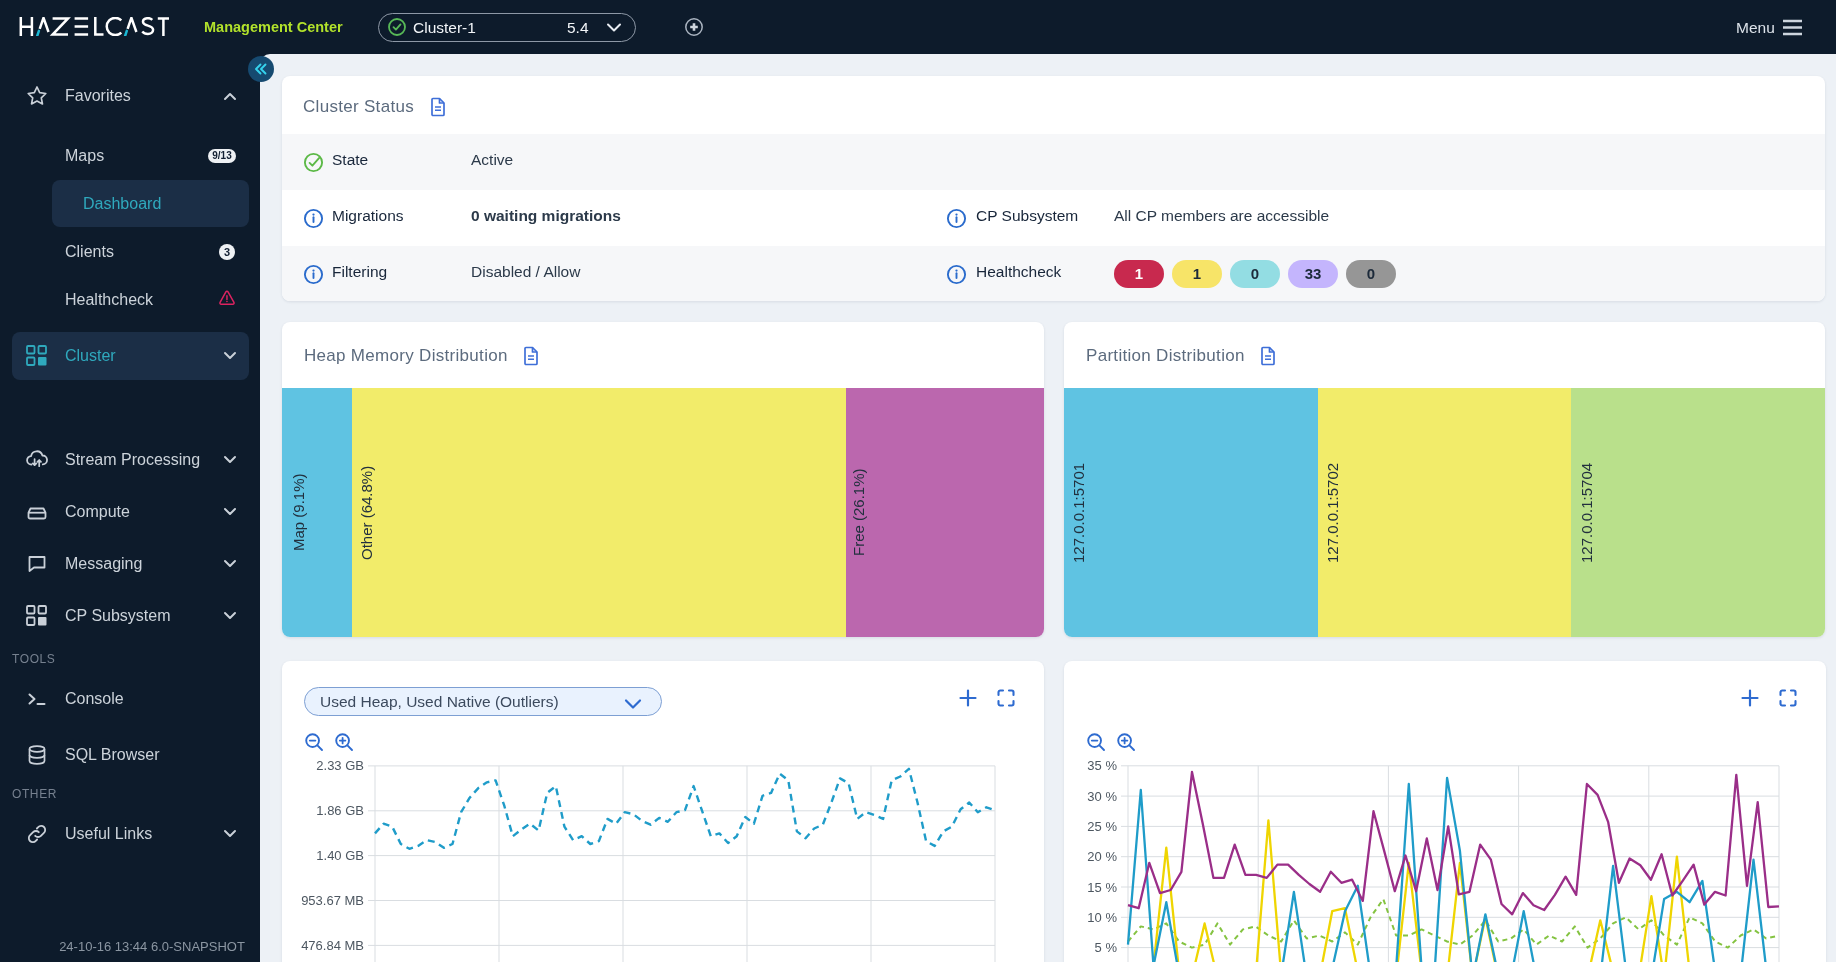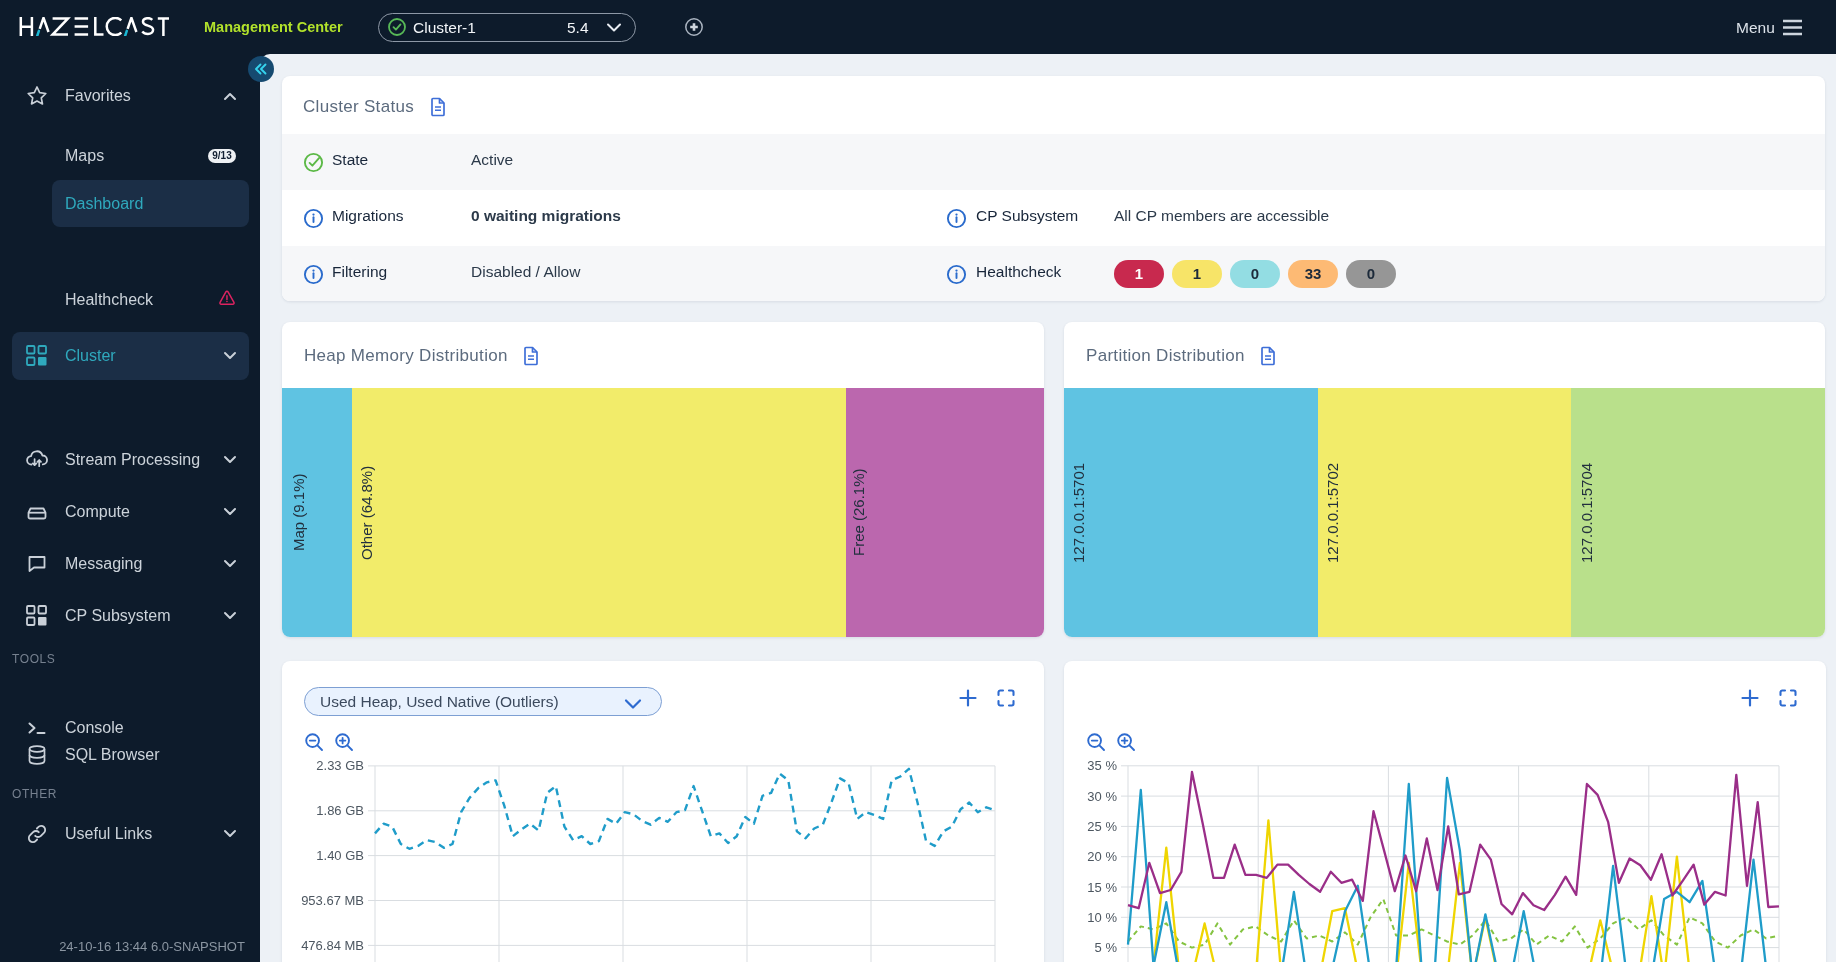--- a/index.html
+++ b/index.html
@@ -74,22 +74,26 @@
         </svg></div>
       <div class="mtxt" style="">Favorites</div>
       <div class="mchev" style="top:15px;"><svg width="18" height="18" viewBox="0 0 18 18" style="">
           <path d="M4 12l5-5 5 5" fill="none" stroke="#c9d0d8" stroke-width="2" stroke-linecap="round" stroke-linejoin="round"></path>
         </svg></div>
     </div>
 <div class="mitem" style="top:78px;">
       <div class="mtxt" style="">Maps</div>
       <div class="abs" style="left:208px;top:17px;width:28px;height:14px;background:#eef1f4;border-radius:7px;text-align:center;line-height:14px;font-size:10px;font-weight:bold;color:#132033;">9/13</div>
     </div>
-<div class="mitem" style="top:126px;">
+<div class="mitem" style="top:126px;margin-left:18px;">
       <div class="mtxt" style="color:#2fa9bd;">Dashboard</div>
+    </div>
+<div class="mitem" style="top:174px;">
+      <div class="mtxt" style="">Clients</div>
+      <div class="abs" style="left:219px;top:16px;width:16px;height:16px;background:#eef1f4;border-radius:8px;text-align:center;line-height:16px;font-size:11px;font-weight:bold;color:#132033;">3</div>
     </div>
 <div class="mitem" style="top:222px;">
       <div class="mtxt" style="">Healthcheck</div>
       <div class="abs" style="left:217px;top:13px;width:20px;height:20px;"><svg width="20" height="20" viewBox="0 0 20 20" style="">
           <g transform="scale(0.83)">
             <path d="M10.7 3.6c.58-1 2.02-1 2.6 0l7.1 12.4c.57 1-.15 2.25-1.3 2.25H5c-1.15 0-1.87-1.25-1.3-2.25z" fill="none" stroke="#dc2360" stroke-width="1.8" stroke-linejoin="round"></path>
             <path d="M12 8.2v4.4" stroke="#dc2360" stroke-width="1.8" stroke-linecap="round"></path>
             <circle cx="12" cy="15.1" r="1" fill="#dc2360"></circle>
           </g>
         </svg></div>
@@ -142,21 +146,21 @@
           <rect x="13.5" y="2" width="7.5" height="7.5" rx="1" fill="none" stroke="#c9d0d8" stroke-width="1.8"></rect>
           <rect x="2" y="13.5" width="7.5" height="7.5" rx="1" fill="none" stroke="#c9d0d8" stroke-width="1.8"></rect>
           <rect x="13" y="13" width="8.5" height="8.5" rx="1" fill="#c9d0d8"></rect>
         </svg></div>
       <div class="mtxt" style="">CP Subsystem</div>
       <div class="mchev" style="top:15px;"><svg width="18" height="18" viewBox="0 0 18 18" style="">
           <path d="M4 6l5 5 5-5" fill="none" stroke="#c9d0d8" stroke-width="2" stroke-linecap="round" stroke-linejoin="round"></path>
         </svg></div>
     </div>
 <div class="seclbl" style="top:598px;">TOOLS</div>
-<div class="mitem" style="top:650px;">
+<div class="mitem" style="top:621px;">
       <div class="mico"><svg width="24" height="24" viewBox="0 0 24 24" style="">
           <path d="M4.5 7.5l5 4.5-5 4.5" fill="none" stroke="#c9d0d8" stroke-width="2" stroke-linecap="round" stroke-linejoin="round"></path>
           <path d="M12.5 17h7" stroke="#c9d0d8" stroke-width="2" stroke-linecap="round"></path>
         </svg></div>
       <div class="mtxt" style="">Console</div>
     </div>
 <div class="mitem" style="top:677px;">
       <div class="mico"><svg width="24" height="24" viewBox="0 0 24 24" style="">
           <ellipse cx="12" cy="6" rx="7.5" ry="2.8" fill="none" stroke="#c9d0d8" stroke-width="1.7"></ellipse>
           <path d="M4.5 6v12c0 1.55 3.36 2.8 7.5 2.8s7.5-1.25 7.5-2.8V6" fill="none" stroke="#c9d0d8" stroke-width="1.7"></path>
@@ -220,21 +224,21 @@
         <div class="rvalue" style="left:189px;">Disabled / Allow</div>
         <div class="ricon" style="left:664px;"><svg width="21" height="21" viewBox="0 0 21 21" style="">
             <circle cx="10.5" cy="10.5" r="8.6" fill="none" stroke="#2a6bcc" stroke-width="1.9"></circle>
             <path d="M10.5 9.3v4.8" stroke="#2a6bcc" stroke-width="1.9" stroke-linecap="round"></path>
             <circle cx="10.5" cy="6.6" r="1.15" fill="#2a6bcc"></circle>
           </svg></div>
         <div class="rlabel" style="left:694px;">Healthcheck</div>
         <div class="badge" style="left:832px;background:#c8294e;color:#fff;">1</div>
         <div class="badge" style="left:890px;background:#f7e468;">1</div>
         <div class="badge" style="left:948px;background:#93dde3;">0</div>
-        <div class="badge" style="left:1006px;background:#fdba74;">33</div>
+        <div class="badge" style="left:1006px;background:#c4b5fd;">33</div>
         <div class="badge" style="left:1064px;background:#969696;">0</div>
       </div>
 </div>
 <div class="card" style="left:22px;top:268px;width:762px;height:315px;">
 <div class="ctitle abs" style="left:22px;top:24px;">Heap Memory Distribution<span style="margin-left:14px;display:inline-flex;">
           <svg width="18" height="20" viewBox="0 0 18 20" style="">
             <path d="M4 1.5h6.5L15 6v11.5c0 .55-.45 1-1 1H4c-.55 0-1-.45-1-1v-15c0-.55.45-1 1-1z" fill="none" stroke="#3f6fd8" stroke-width="1.7" stroke-linejoin="round"></path>
             <path d="M10.5 1.5V6H15" fill="none" stroke="#3f6fd8" stroke-width="1.7" stroke-linejoin="round"></path>
             <path d="M6 10h6M6 13.2h6" stroke="#3f6fd8" stroke-width="1.5"></path>
           </svg>

